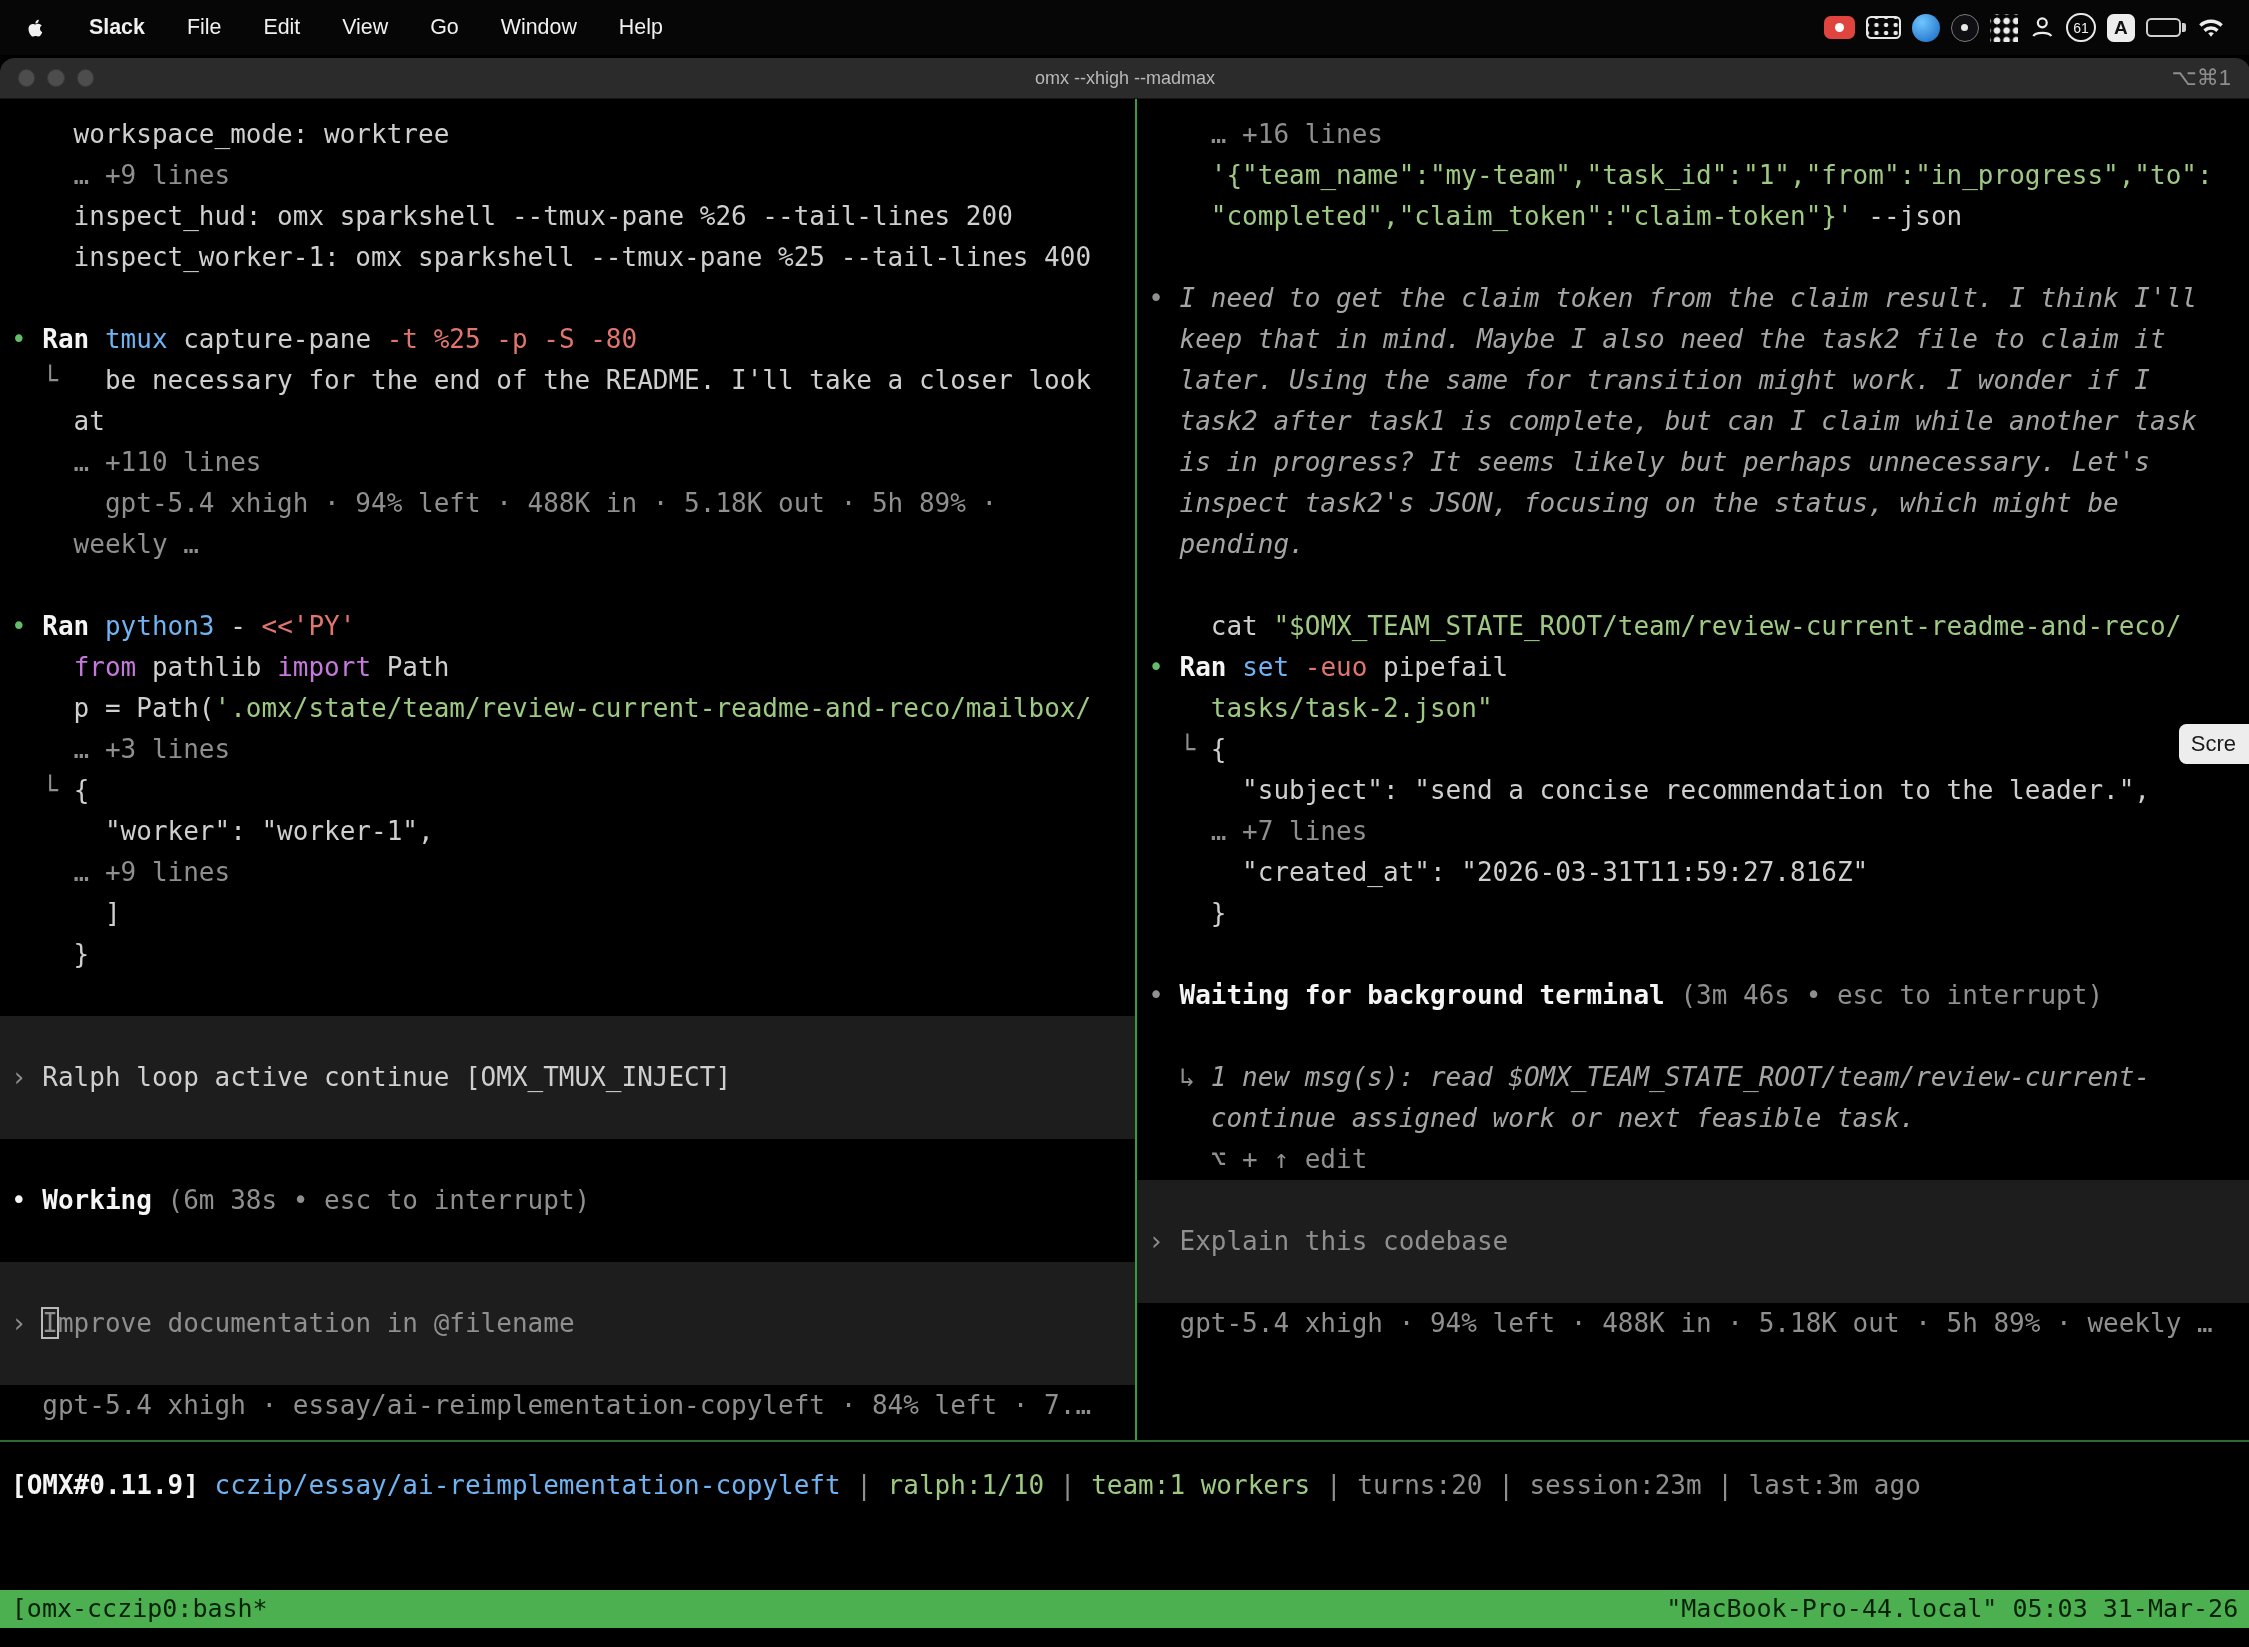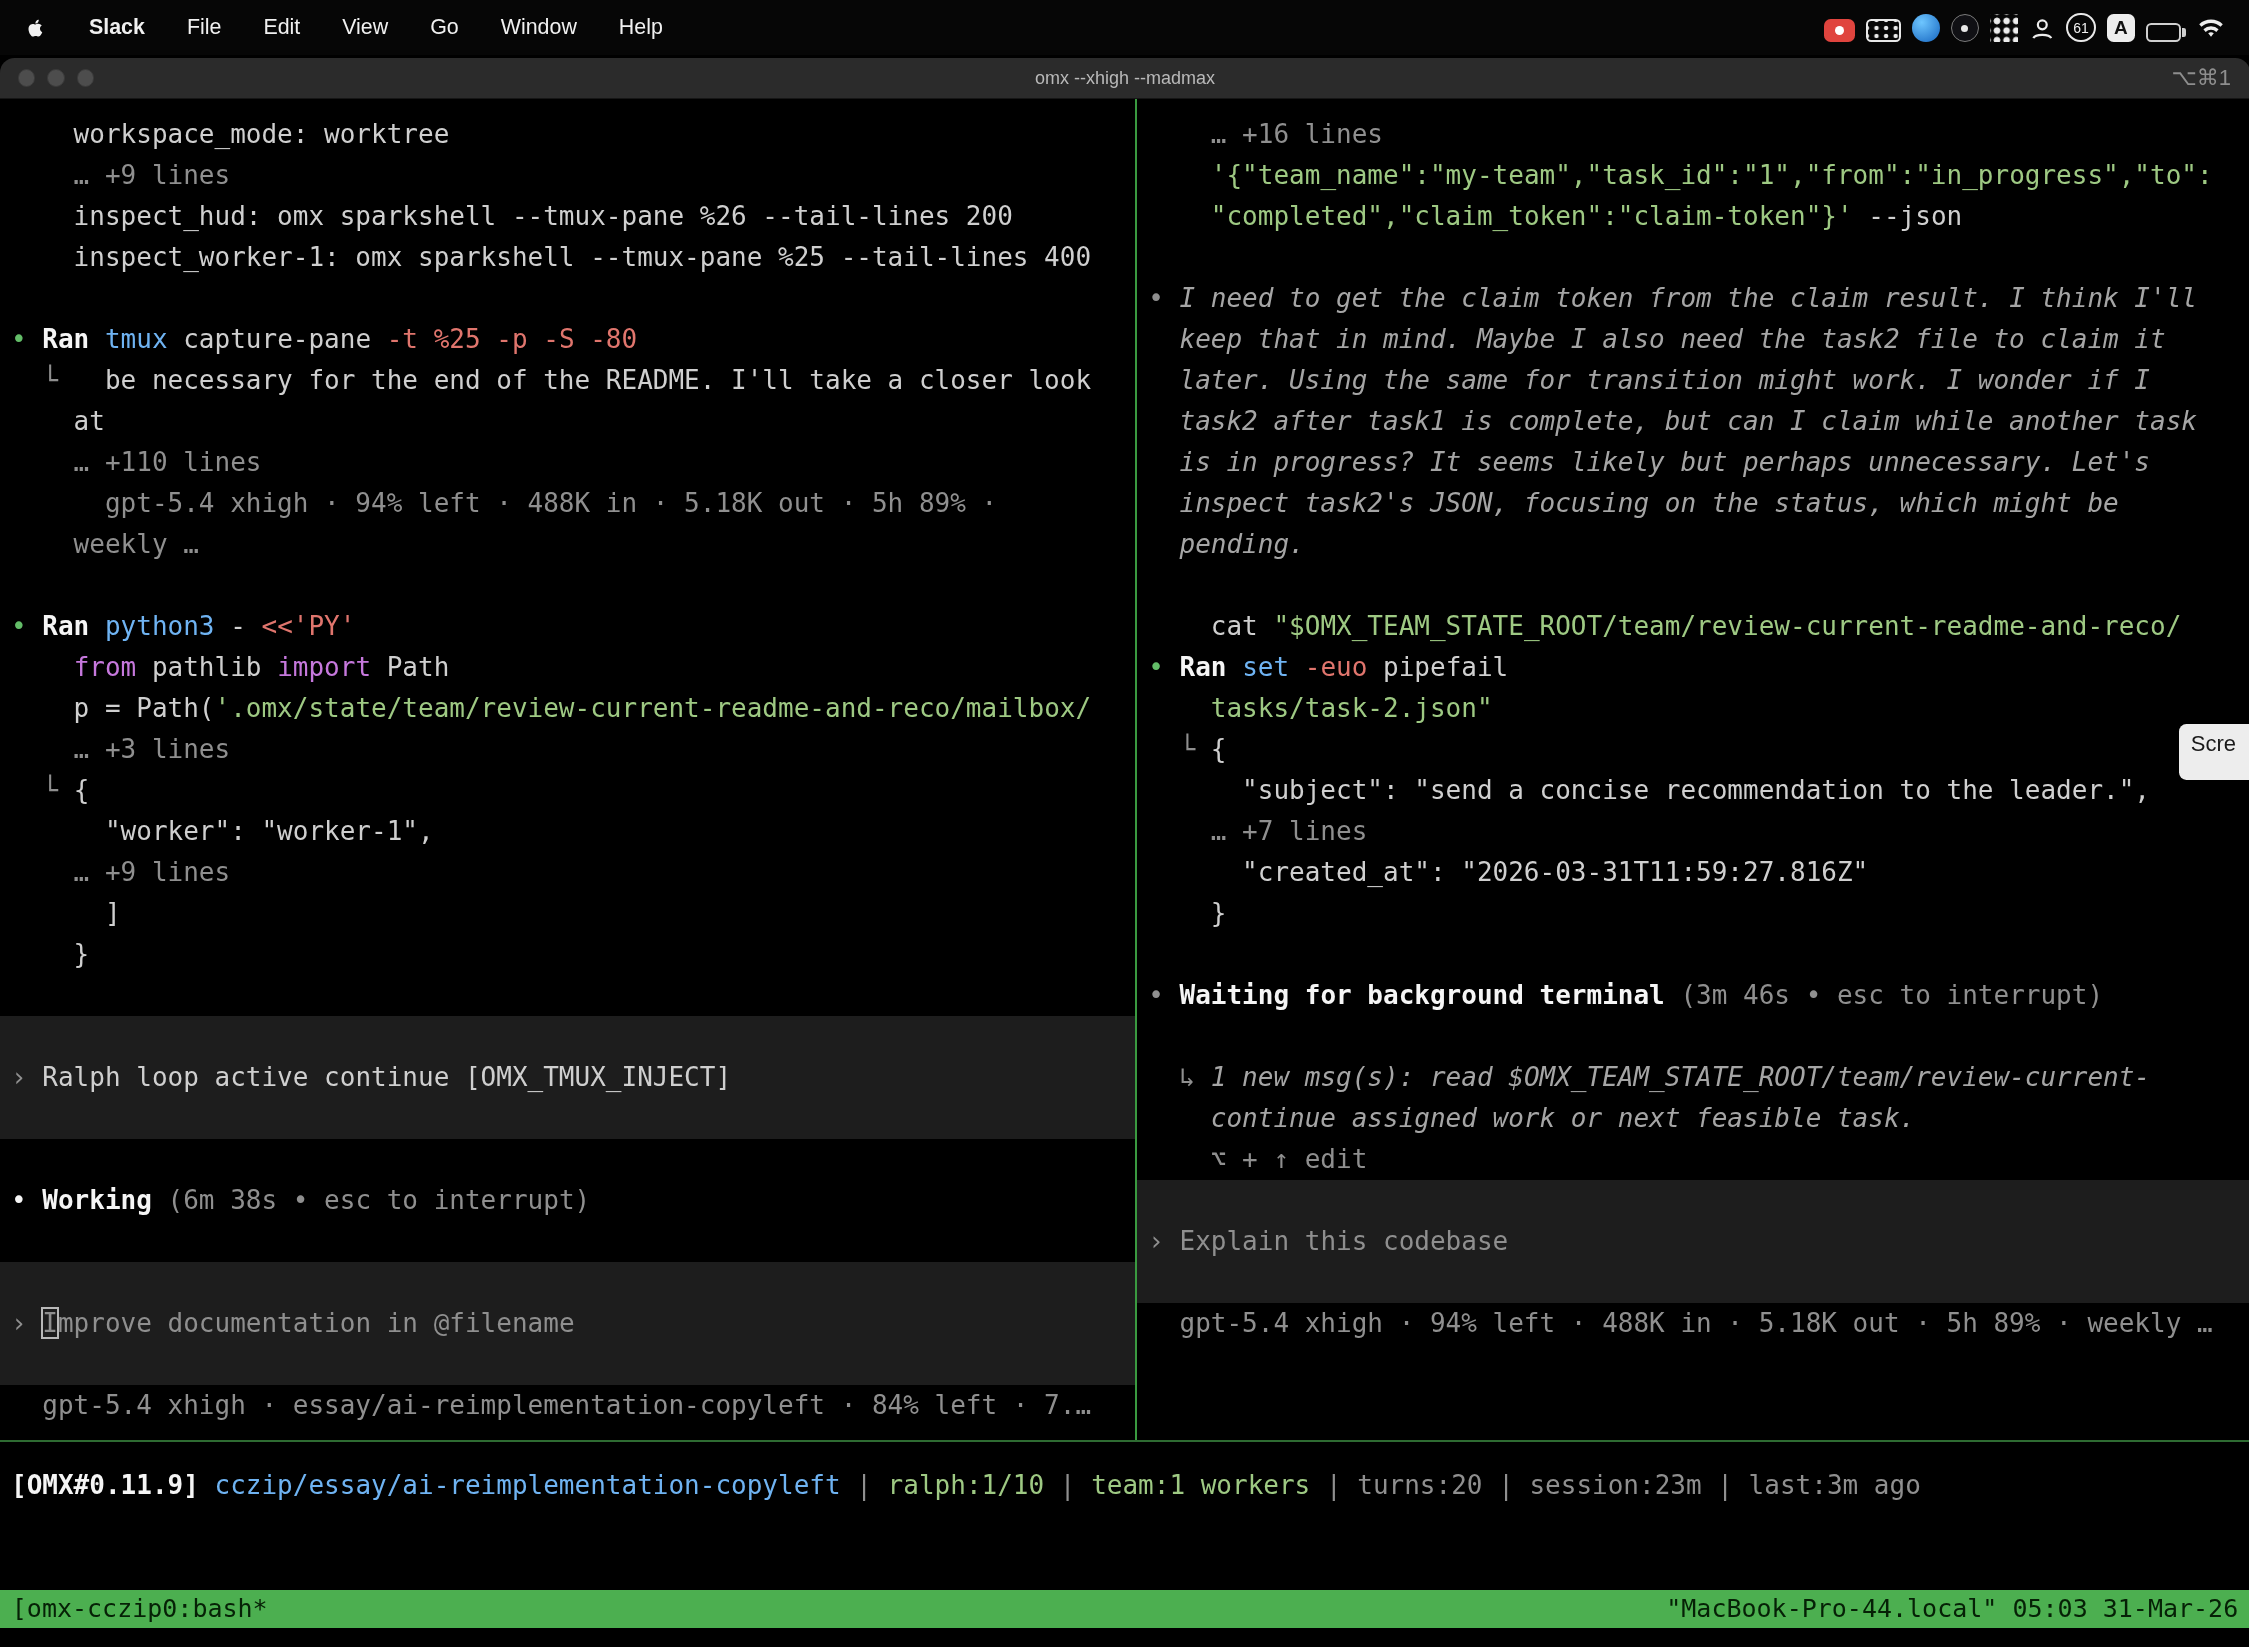--- a/index.html
+++ b/index.html
@@ -6,21 +6,21 @@
   html,body{width:2250px;height:1648px;background:#000;overflow:hidden}
   body{font-family:"Liberation Sans",sans-serif;position:relative}
 
   
   .menubar{height:55px;background:#060606;display:flex;align-items:center;justify-content:space-between;
            padding:0 25px;color:#f0f0f0;font-size:21.4px}
   .mb-left{display:flex;align-items:center;gap:42px}
   .mb-item{white-space:nowrap}
   .mb-app{font-weight:bold}
   .apple-logo svg{display:block}
-  .mb-right{display:flex;align-items:flex-end;gap:11px}
+  .mb-right{display:flex;align-items:center;gap:11px}
   .micon{display:flex;align-items:center;justify-content:center}
   .rec{width:31px;height:23.6px;background:#e0443e;border-radius:6.6px}
   .rec-dot{width:8.9px;height:8.9px;border-radius:50%;background:#fff}
   .kbd{width:35px;height:23.6px;border:2.2px solid #e8e8e8;border-radius:5.2px;
        background:radial-gradient(circle,#e8e8e8 1.8px,transparent 2.6px);
        background-size:9.6px 8px;background-position:3.7px 3px}
   .bluec{width:28px;height:28px;border-radius:50%;background:radial-gradient(circle at 35% 30%,#6ec6ff,#1565c0)}
   .darkc{width:28px;height:28px;border-radius:50%;background:#101014;border:1.5px solid #7a7a7a;
          display:flex;align-items:center;justify-content:center}
   .darkc-dot{width:7.4px;height:7.4px;border-radius:50%;background:#e8e8e8}
@@ -62,21 +62,21 @@
   .fg-red{color:#e0756d}
   .fg-green{color:#9ec983}
   .fg-magenta{color:#c678dd}
   .fg-bullet{color:#63bd68}
   .fg-think{color:#a5a5a5}
   .hborder{position:absolute;top:1341px;left:0;width:100%;height:2.2px;background:#2e6b32}
   .hud{position:absolute;top:1366px;left:0;width:100%;height:41px}
   .tmuxbar{position:absolute;top:1491px;left:0;width:100%;height:38px;background:#4caf50;color:#062106;
            font-size:25px;line-height:38px;display:flex;justify-content:space-between;padding:0 11.8px;
            font-family:"DejaVu Sans Mono",monospace;white-space:pre}
-  .scre{position:absolute;top:666px;right:0;width:71px;height:56px;background:#ededed;color:#1a1a1a;
+  .scre{position:absolute;top:666px;right:0;width:71px;height:40px;background:#ededed;color:#1a1a1a;
         border-radius:7.4px 0 0 7.4px;font-size:22px;line-height:40px;padding-left:11.8px;z-index:5}
 </style>
 </head>
 <body>
 
 <div class="menubar">
   <div class="mb-left">
     <span class="apple-logo">
         <svg width="22" height="22" viewBox="0 0 24 24">
           <path fill="#f0f0f0" d="M16.3 12.8c0-2.3 1.9-3.4 2-3.5-1.1-1.6-2.8-1.8-3.4-1.8-1.4-.1-2.8.8-3.5.8-.7 0-1.8-.8-3-.8-1.5 0-3 .9-3.8 2.3-1.6 2.8-.4 7 1.2 9.3.8 1.1 1.7 2.4 2.9 2.3 1.2 0 1.6-.7 3-.7s1.8.7 3 .7c1.3 0 2.1-1.1 2.8-2.2.9-1.3 1.3-2.6 1.3-2.7-.1-.1-2.5-1-2.5-3.7zM14 5.9c.6-.8 1.1-1.9 1-3-.9 0-2.1.6-2.7 1.4-.6.7-1.1 1.8-1 2.9 1.1.1 2.1-.5 2.7-1.3z"></path>

